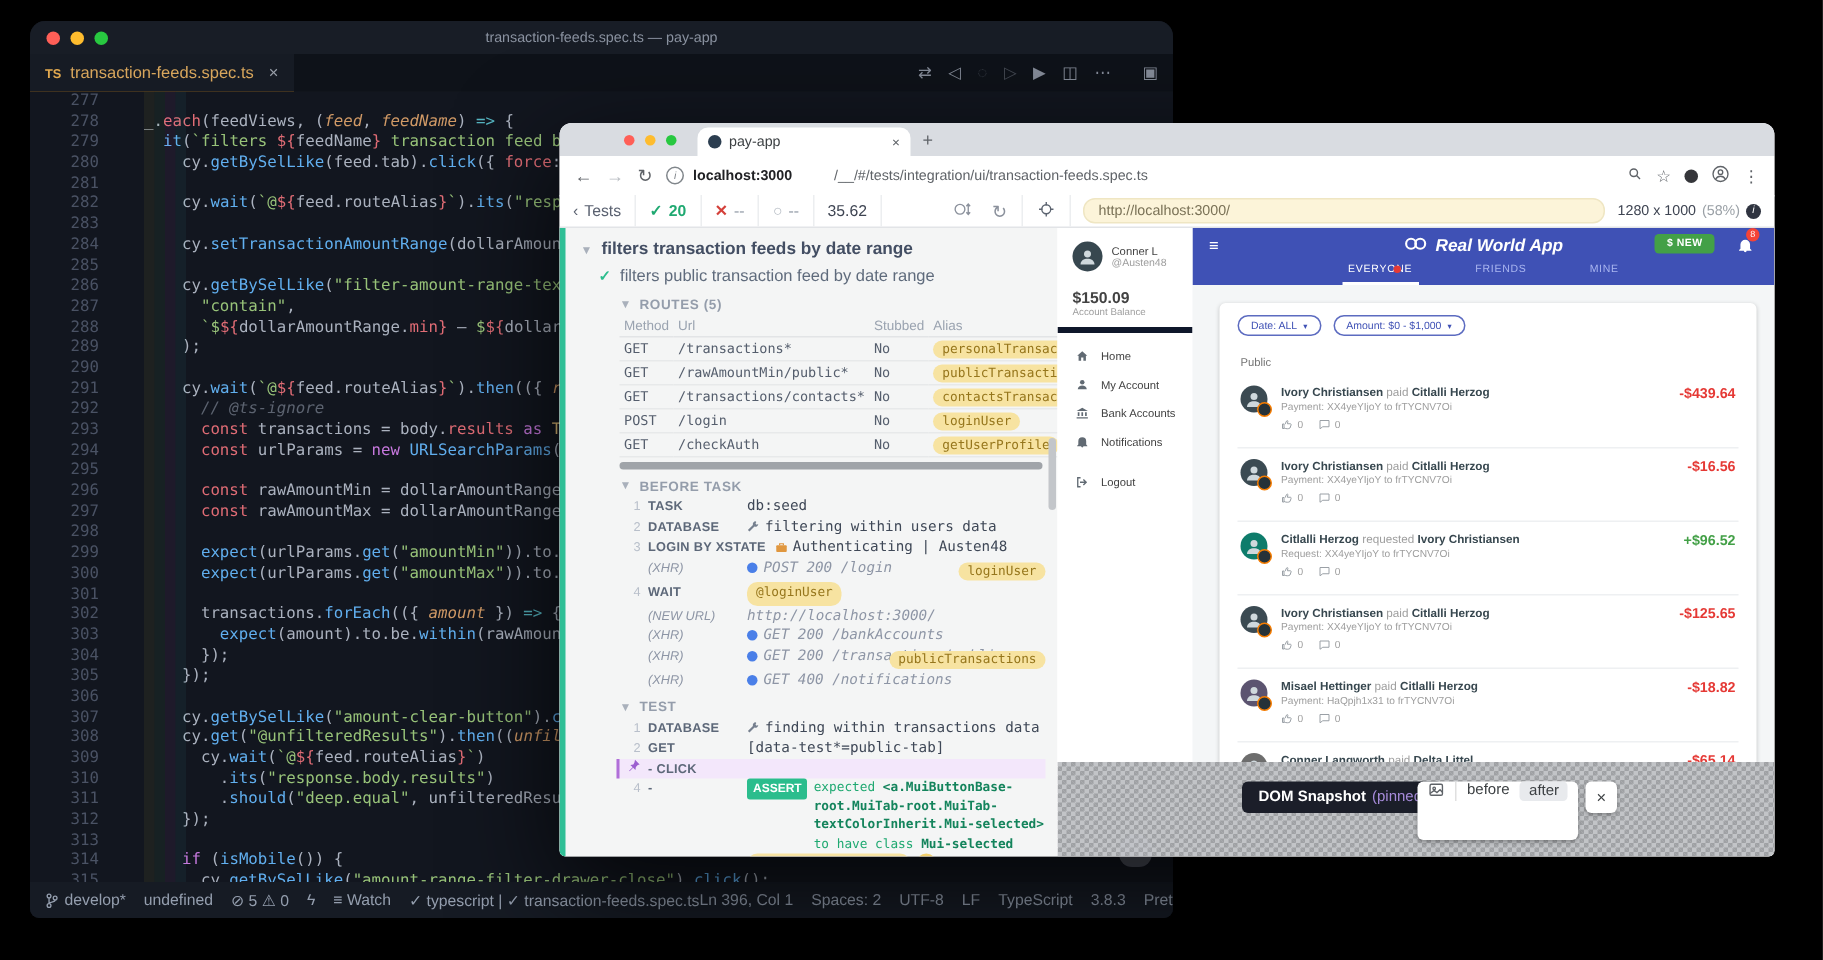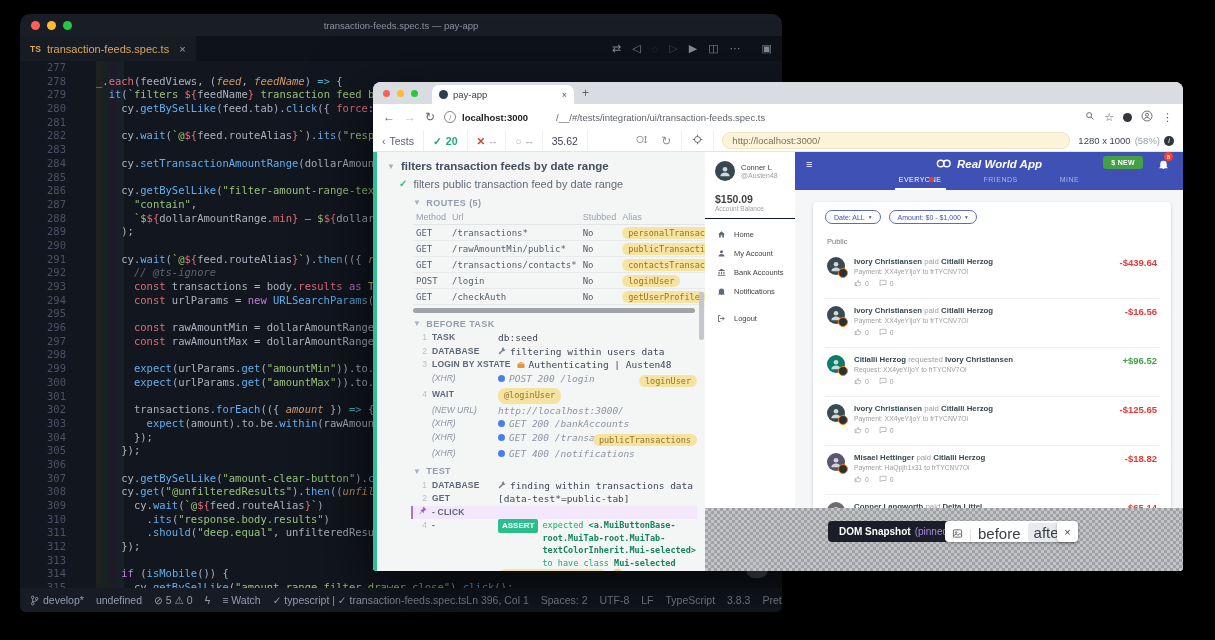--- a/index.html
+++ b/index.html
@@ -31,21 +31,21 @@
   .c5{color:#e06c75}.c6{color:#d19a66}.c7{color:#d19a66;font-style:italic}
   .c8{color:#5c6370;font-style:italic}.c9{color:#e5c07b}.c10{color:#56b6c2}
   .vs-statusbar{position:absolute;left:0;right:0;bottom:0;height:24px;background:#161b24;
     display:flex;align-items:center;justify-content:space-between;padding:0 10px;color:#949eae;font-size:10.5px;}
   .st-group{display:flex;align-items:center;gap:12px;white-space:nowrap;}
   .st-item{display:flex;align-items:center;gap:4px;}
 
   
   #chrome{position:absolute;left:373px;top:82px;width:810px;height:489px;border-radius:8px 8px 4px 4px;
     overflow:hidden;box-shadow:0 22px 70px rgba(0,0,0,.75);background:#fff;}
-  .ch-tabstrip{position:absolute;top:0;left:0;right:0;height:22px;background:#d9dce1;display:flex;align-items:flex-end;}
+  .ch-tabstrip{position:absolute;top:0;left:0;right:0;height:22px;background:#d9dce1;display:flex;align-items:flex-end;padding-left:33px;}
   .ch-tabstrip .lights{margin-left:10px;margin-bottom:7px;}
   .ch-tabstrip .light{width:7px;height:7px;}
   .ch-tab{margin-left:14px;width:128px;height:19px;background:#fff;border-radius:7px 7px 0 0;
     display:flex;align-items:center;padding:0 7px;gap:5px;}
   .favicon{width:9px;height:9px;border-radius:50%;background:#2c3e50;flex-shrink:0;}
   .ch-tab .lbl{font-size:9.5px;color:#3c4043;flex:1;}
   .ch-tab .cls{font-size:9px;color:#5f6368;}
   .newtab{color:#5f6368;font-size:12px;margin:0 0 4px 8px;}
   .ch-addressbar{position:absolute;top:22px;left:0;right:0;height:26px;background:#fff;border-bottom:1px solid #e8eaed;
     display:flex;align-items:center;padding:0 10px;gap:9px;}
@@ -108,21 +108,21 @@
   .assert-badge{background:#2bbd8d;color:#fff;font-size:8px;font-weight:bold;border-radius:2px;padding:0px 4px;margin-right:4px;}
   .vscroll{position:absolute;right:1px;top:140px;width:5px;height:48px;background:#c3c6ca;border-radius:3px;}
 
   
   .cy-app{flex:1;position:relative;background:#fff;overflow:hidden;}
   .rwa-sidebar{position:absolute;left:0;top:0;width:90px;bottom:63px;background:#fff;}
   .sb-user{display:flex;align-items:center;gap:6px;padding:9px 0 0 10px;}
   .sb-avatar{width:20px;height:20px;border-radius:50%;background:#37474f;display:flex;align-items:center;justify-content:center;overflow:hidden;}
   .sb-name{font-size:7.5px;color:#424242;line-height:9px;}
   .sb-handle{font-size:7px;color:#9e9e9e;}
-  .sb-balance{padding:12px 0 0 10px;border-bottom:1px solid #0f172a;padding-bottom:6px;}
+  .sb-balance{padding:12px 0 0 10px;border-bottom:4px solid #0f172a;padding-bottom:6px;}
   .sb-bal-val{font-size:10.5px;font-weight:bold;color:#424242;}
   .sb-bal-lbl{font-size:6.5px;color:#9e9e9e;}
   .sb-nav{margin-top:6px;}
   .sb-item{display:flex;align-items:center;gap:8px;padding:5px 0 5px 12px;font-size:7.5px;color:#424242;}
   .sb-item.logout{margin-top:8px;}
   .rwa-main{position:absolute;left:90px;right:0;top:0;bottom:63px;background:#f4f6f7;overflow:hidden;}
   .rwa-header{position:absolute;top:0;left:0;right:0;height:38px;background:#3f51b5;}
   .rwa-h1{height:23px;display:flex;align-items:center;position:relative;}
   .hamburger{color:#fff;font-size:11px;margin-left:11px;}
   .brand{position:absolute;left:0;right:0;display:flex;align-items:center;justify-content:center;gap:5px;pointer-events:none;}
@@ -154,22 +154,22 @@
   .txn-social .n{margin-right:7px;}
   .txn-amt{font-size:9.5px;font-weight:bold;margin-left:8px;white-space:nowrap;}
   .amt-debit{color:#e53935;} .amt-credit{color:#43a047;}
   .checker{position:absolute;left:0;right:0;bottom:0;height:63px;background-color:#c2c4c7;
     background-image:linear-gradient(45deg,#9fa1a4 25%,transparent 25%,transparent 75%,#9fa1a4 75%),
       linear-gradient(45deg,#9fa1a4 25%,transparent 25%,transparent 75%,#9fa1a4 75%);
     background-size:6px 6px;background-position:0 0,3px 3px;}
   .snap-pill{position:absolute;left:123px;top:13px;height:21px;background:#1b1e29;border-radius:4px;
     display:flex;align-items:center;padding:0 11px;gap:4px;font-size:10px;font-weight:bold;color:#fff;}
   .snap-pill .pinned{color:#a78bdb;font-weight:normal;}
-  .snap-ctrls{position:absolute;left:240px;top:13px;height:21px;background:#fff;border-radius:4px;
-    box-shadow:0 1px 3px rgba(0,0,0,.3);display:flex;align-items:flex-end;padding:0 7px;gap:7px;font-size:15px;color:#3c4043;}
+  .snap-ctrls{position:absolute;left:240px;top:13px;height:39px;background:#fff;border-radius:4px;
+    box-shadow:0 1px 3px rgba(0,0,0,.3);display:flex;align-items:flex-start;padding:0 7px;gap:7px;font-size:10px;color:#3c4043;}
   .snap-sep{width:1px;height:13px;background:#e0e0e0;}
   .after-active{background:#e8eaed;border-radius:3px;padding:1px 6px;}
   .snap-close{position:absolute;left:352px;top:13px;width:21px;height:21px;background:#fff;border-radius:4px;
     box-shadow:0 1px 3px rgba(0,0,0,.3);display:flex;align-items:center;justify-content:center;font-size:11px;color:#3c4043;}
   .ghost{position:absolute;left:746px;top:556px;width:22px;height:22px;border-radius:50% 50% 40% 40%;background:rgba(190,195,205,.16);}
 </style>
 </head>
 <body>
 
 <div id="desktop">

